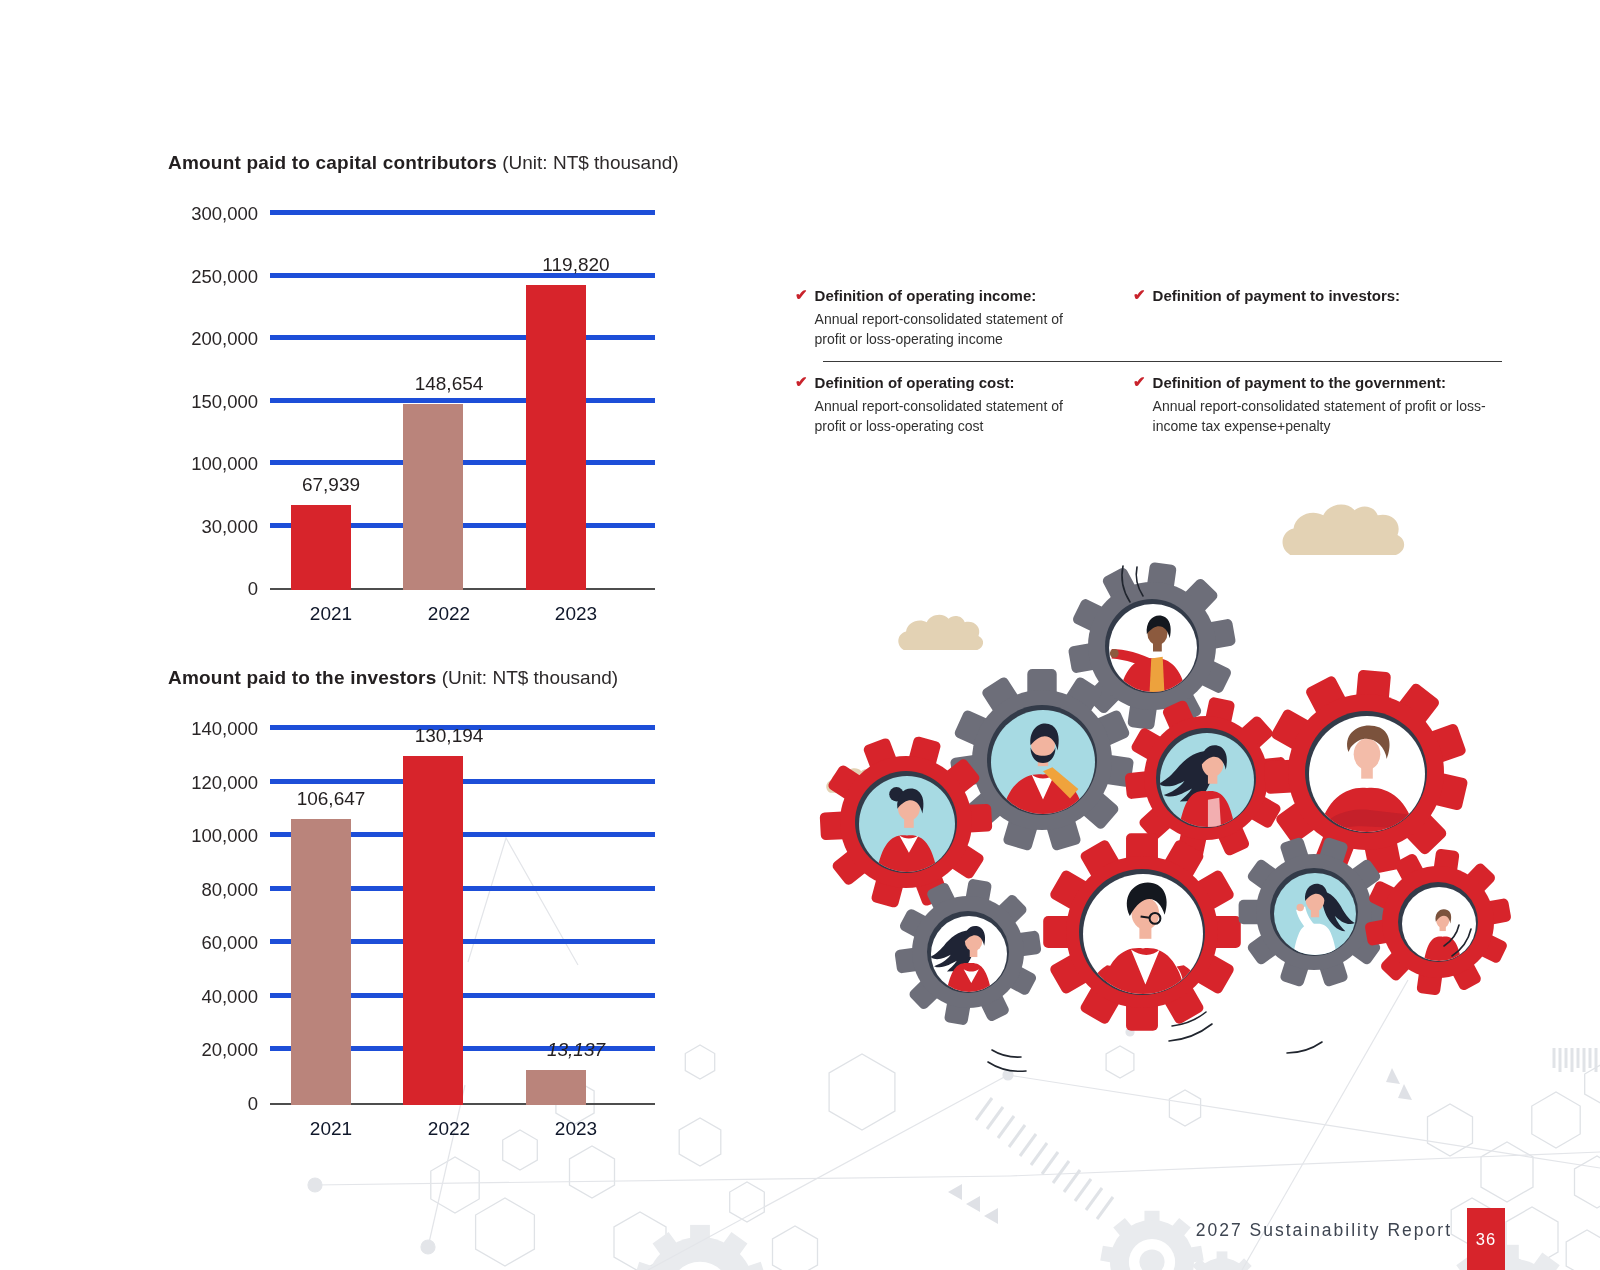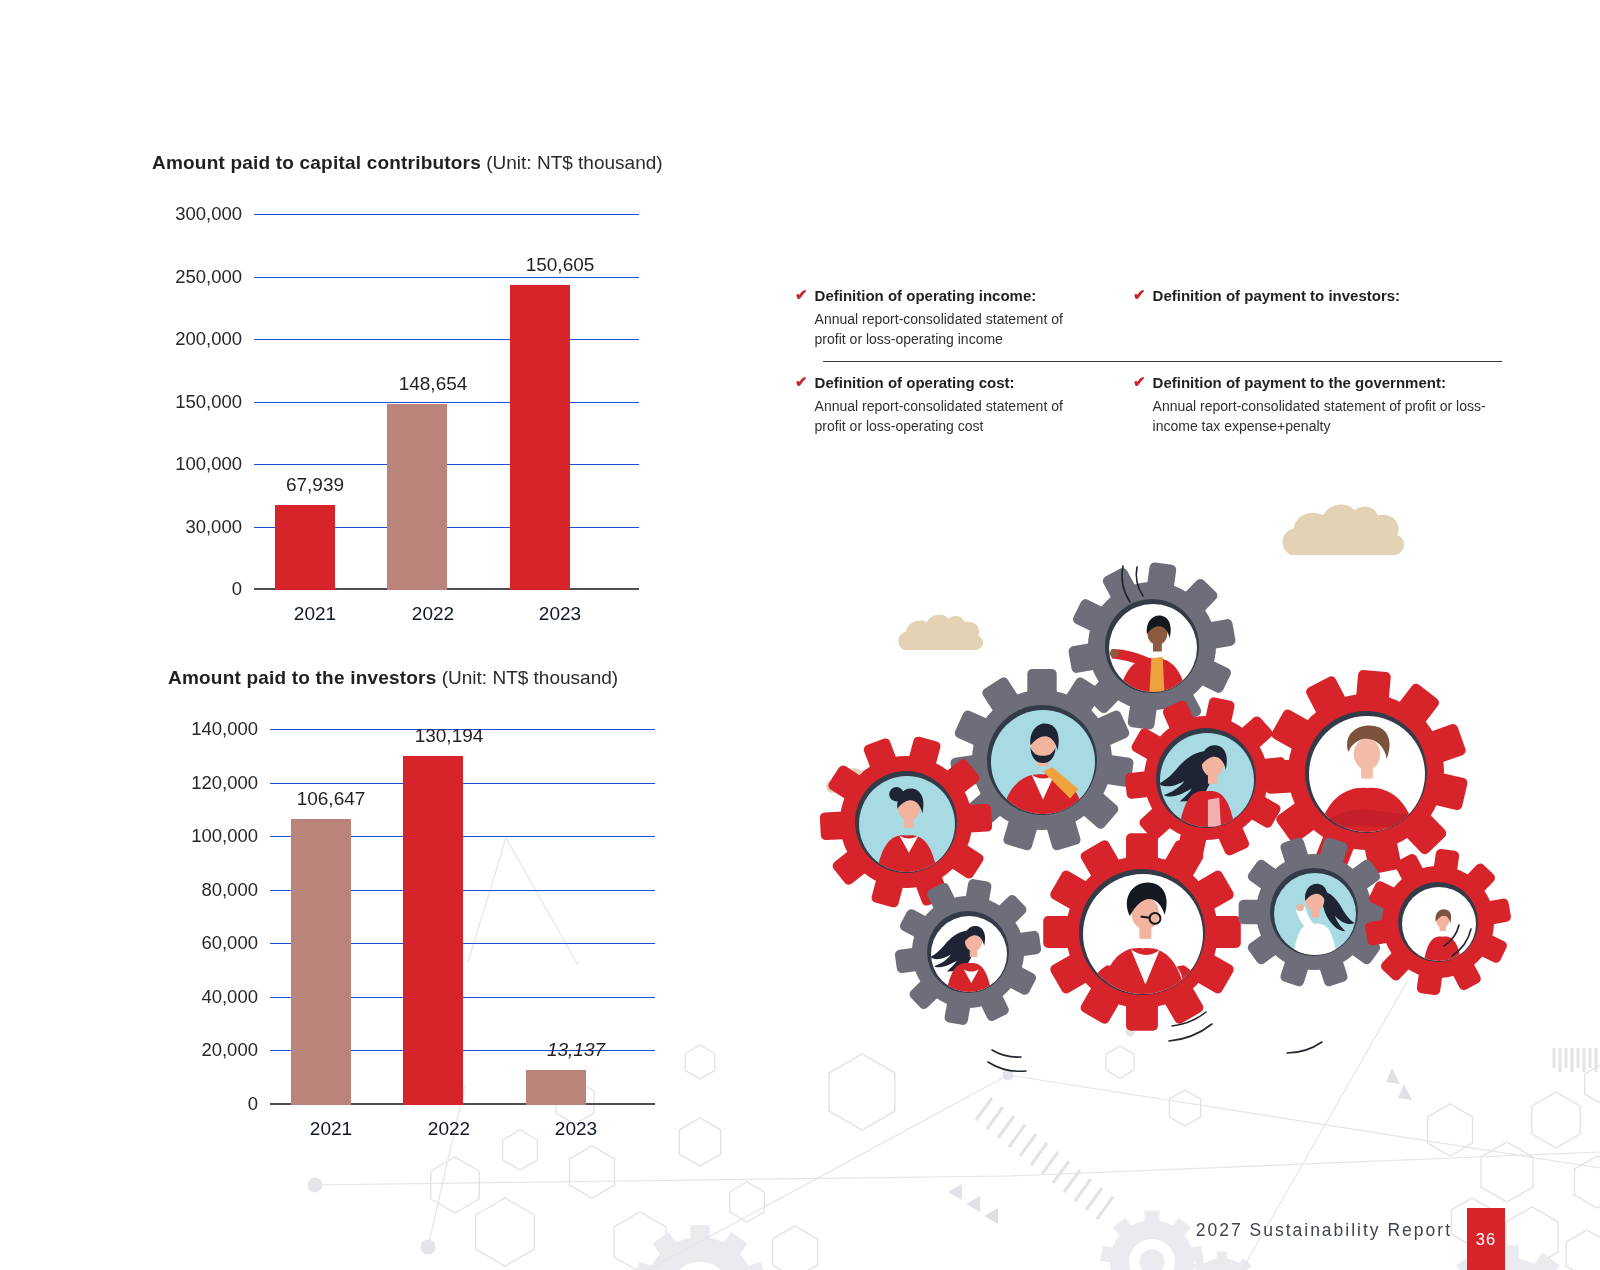--- a/index.html
+++ b/index.html
@@ -2,27 +2,27 @@
 <html><head>
 <meta charset="utf-8">
 <style>
   html,body{margin:0;padding:0;background:#ffffff;}
   body{width:1600px;height:1270px;position:relative;overflow:hidden;
        font-family:"Liberation Sans",sans-serif;color:#231f20;}
   .page{position:absolute;left:0;top:0;width:1600px;height:1270px;background:#fff;}
 
   
   .chart{position:absolute;width:580px;height:540px;}
-  #chart-0{left:152px;top:152px;text-align:right;}
+  #chart-0{left:168px;top:152px;text-align:right;}
   #chart-1{left:168px;top:667px;}
   .chart-title{position:absolute;left:0;top:0;font-size:19px;white-space:nowrap;color:#231f20;}
   .chart-title .t{font-weight:bold;letter-spacing:.2px;}
   .chart-title .u{font-weight:normal;color:#2e2a2b;}
   .plot{position:absolute;left:102px;top:63px;width:385px;height:375px;}
-  .gridline{position:absolute;left:0;width:100%;height:0;border-top:1px solid #1d4ed8;}
+  .gridline{position:absolute;left:0;width:100%;height:0;border-top:5px solid #1d4ed8;}
   .gridline.zero{border-top:2px solid #4e4e4e;}
   .ytick{position:absolute;right:100%;margin-right:12px;transform:translateY(-55%);
          font-size:18.5px;color:#2a2627;white-space:nowrap;}
   .bar{position:absolute;bottom:0;width:60px;}
   .bar-value{position:absolute;transform:translateX(-50%);font-size:19px;color:#231f20;white-space:nowrap;}
   .xtick{position:absolute;top:calc(100% + 13px);transform:translateX(-50%);
          font-size:19px;color:#0f172a;}
 
   
   .defs{position:absolute;left:795px;top:286px;width:707px;height:170px;}
@@ -206,21 +206,21 @@
         <div class="gridline" style="bottom: 100%;">
           <span class="ytick">300,000</span>
         </div>
         <div class="bar" style="left: 21px; height: 84.9237px; background: rgb(215, 36, 43);"></div>
         <div class="bar-value" style="left: 61px; bottom: 93.9237px;">67,939</div>
         <div class="xtick" style="left: 61px;">2021</div>
         <div class="bar" style="left: 133px; height: 185.817px; background: rgb(186, 132, 123);"></div>
         <div class="bar-value" style="left: 179px; bottom: 194.817px;">148,654</div>
         <div class="xtick" style="left: 179px;">2022</div>
         <div class="bar" style="left: 256px; height: 304.584px; background: rgb(215, 36, 43);"></div>
-        <div class="bar-value" style="left: 306px; bottom: 313.584px;">150,605</div>
+        <div class="bar-value" style="left: 306px; bottom: 313.584px;">119,820</div>
         <div class="xtick" style="left: 306px;">2023</div>
       </div>
   </div>
 
   <div class="chart" id="chart-1">
     <div class="chart-title">
       <span class="t">Amount paid to the investors</span>
       <span class="u">(Unit: NT$ thousand)</span>
     </div>
     <div class="plot" id="plot-1">

